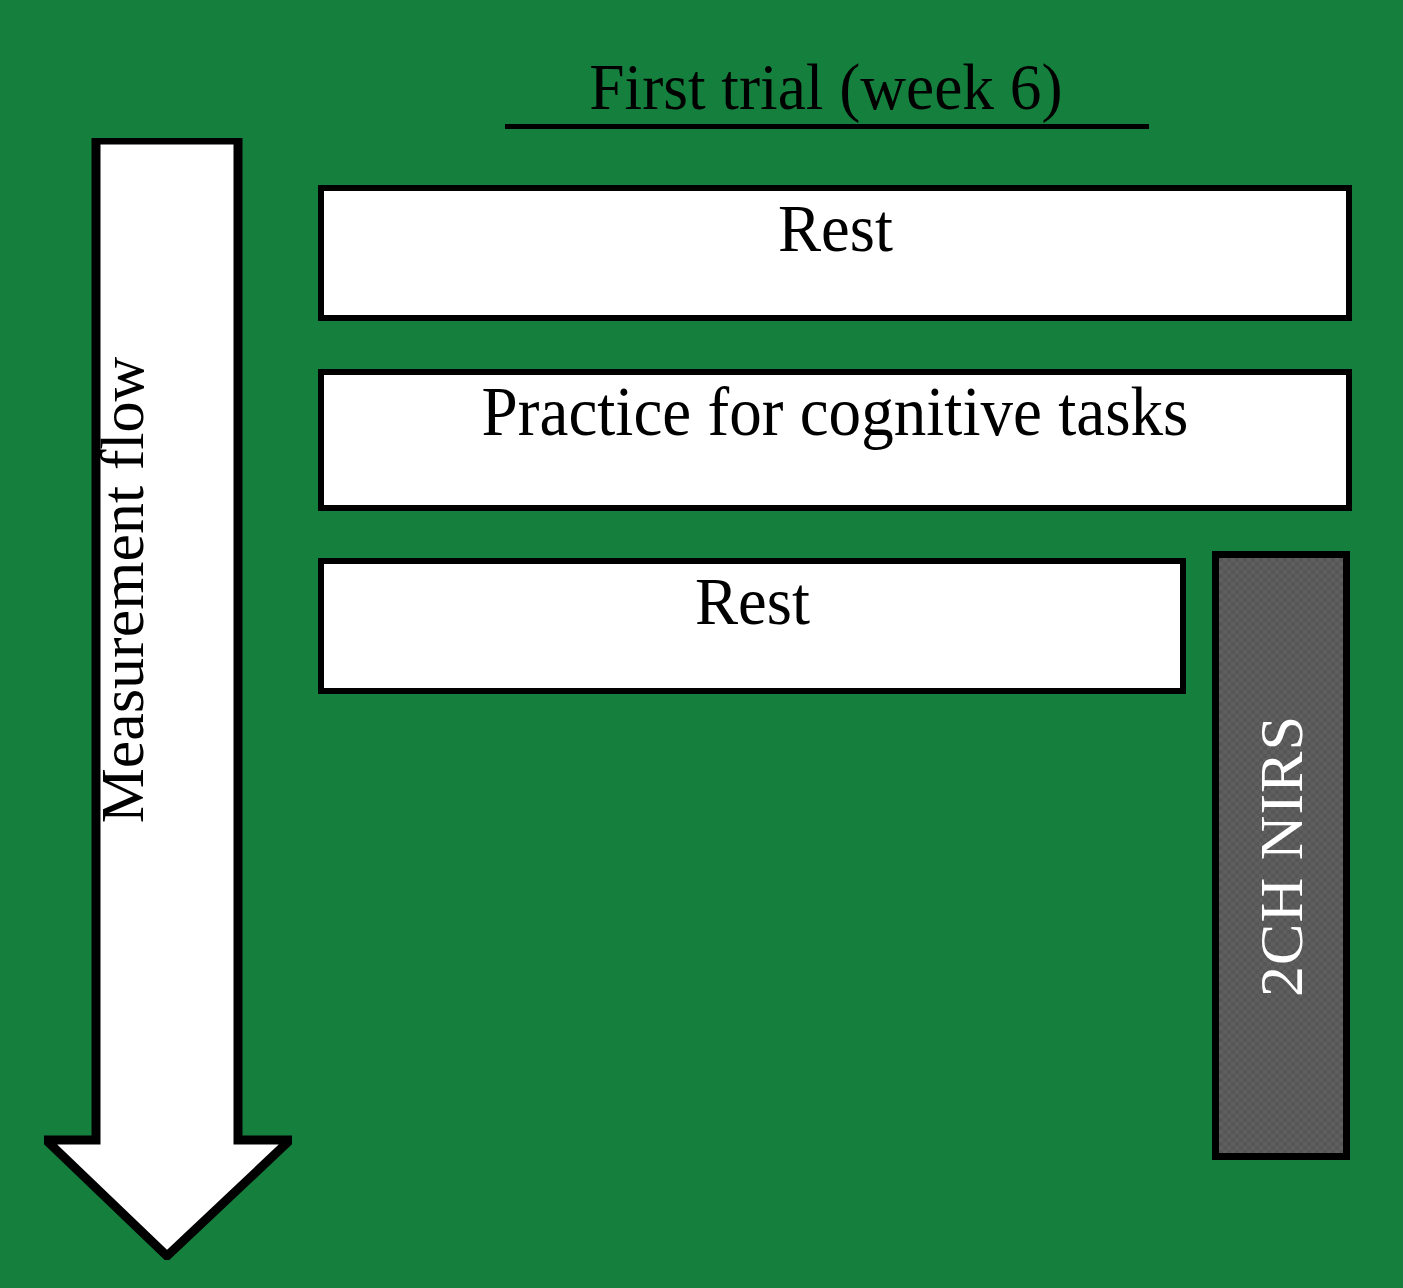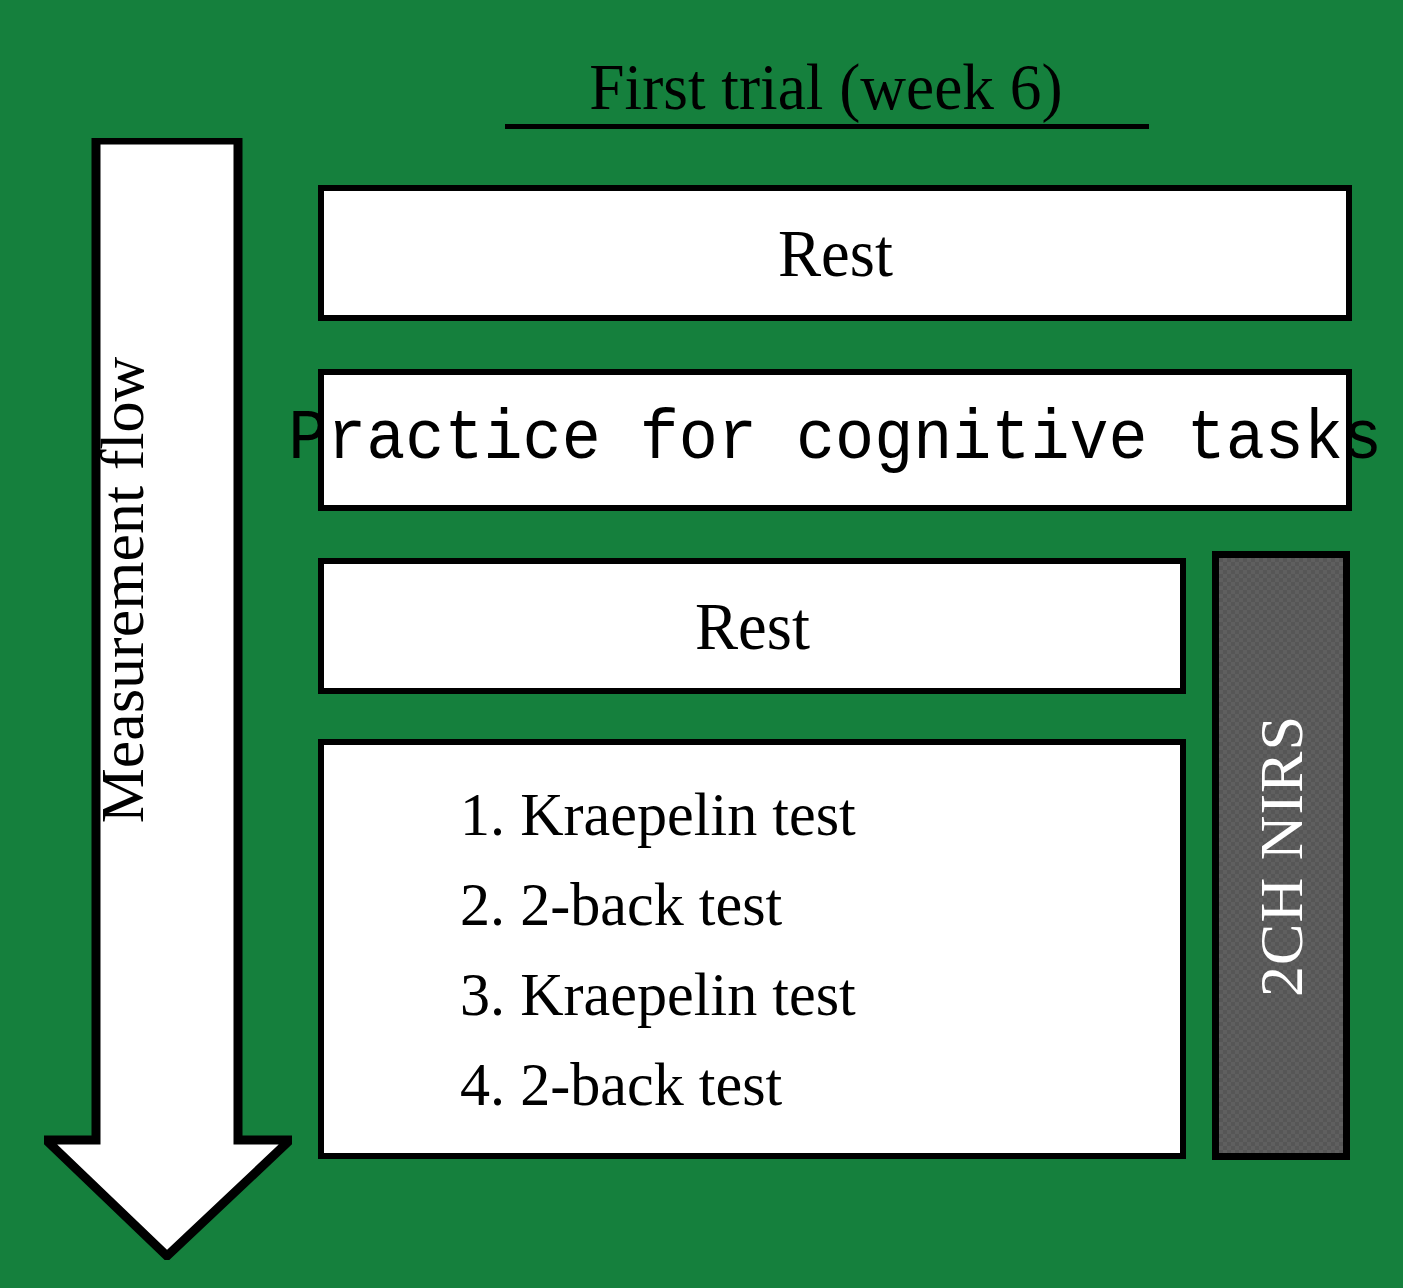--- a/index.html
+++ b/index.html
@@ -74,21 +74,21 @@
     color: #000000;
   }
 
   
   .stage-box {
     position: absolute;
     box-sizing: border-box;
     border: 6px solid #000000;
     background: #ffffff;
     display: flex;
-    align-items: center;
+    align-items: flex-start;
     justify-content: center;
     color: #000000;
   }
   .stage-box .box-label {
     font-size: 68px;
     line-height: 74px;
     white-space: nowrap;
     transform: scaleX(0.95);
   }
 
@@ -96,21 +96,20 @@
     left: 318px;
     top: 185px;
     width: 1034px;
     height: 136px;
   }
   #box-practice {
     left: 318px;
     top: 369px;
     width: 1034px;
     height: 142px;
-    font-family: Liberation Mono, monospace;
   }
   #box-practice .box-label {
     font-size: 70px;
     transform: scaleX(0.93);
   }
   #box-rest-2 {
     left: 318px;
     top: 558px;
     width: 868px;
     height: 136px;
@@ -189,26 +188,18 @@
   </div>
 
   <div class="stage-box" id="box-practice">
     <div class="box-label">Practice for cognitive tasks</div>
   </div>
 
   <div class="stage-box" id="box-rest-2">
     <div class="box-label">Rest</div>
   </div>
 
-  <div class="stage-box" id="box-tasks">
-    <ul id="task-list">
-      <li>1. Kraepelin test</li>
-      <li>2. 2-back test</li>
-      <li>3. Kraepelin test</li>
-      <li>4. 2-back test</li>
-    </ul>
-  </div>
 
   <div id="nirs-bar">
     <span id="nirs-label">2CH NIRS</span>
   </div>
 
 </div>
 
 </body></html>

